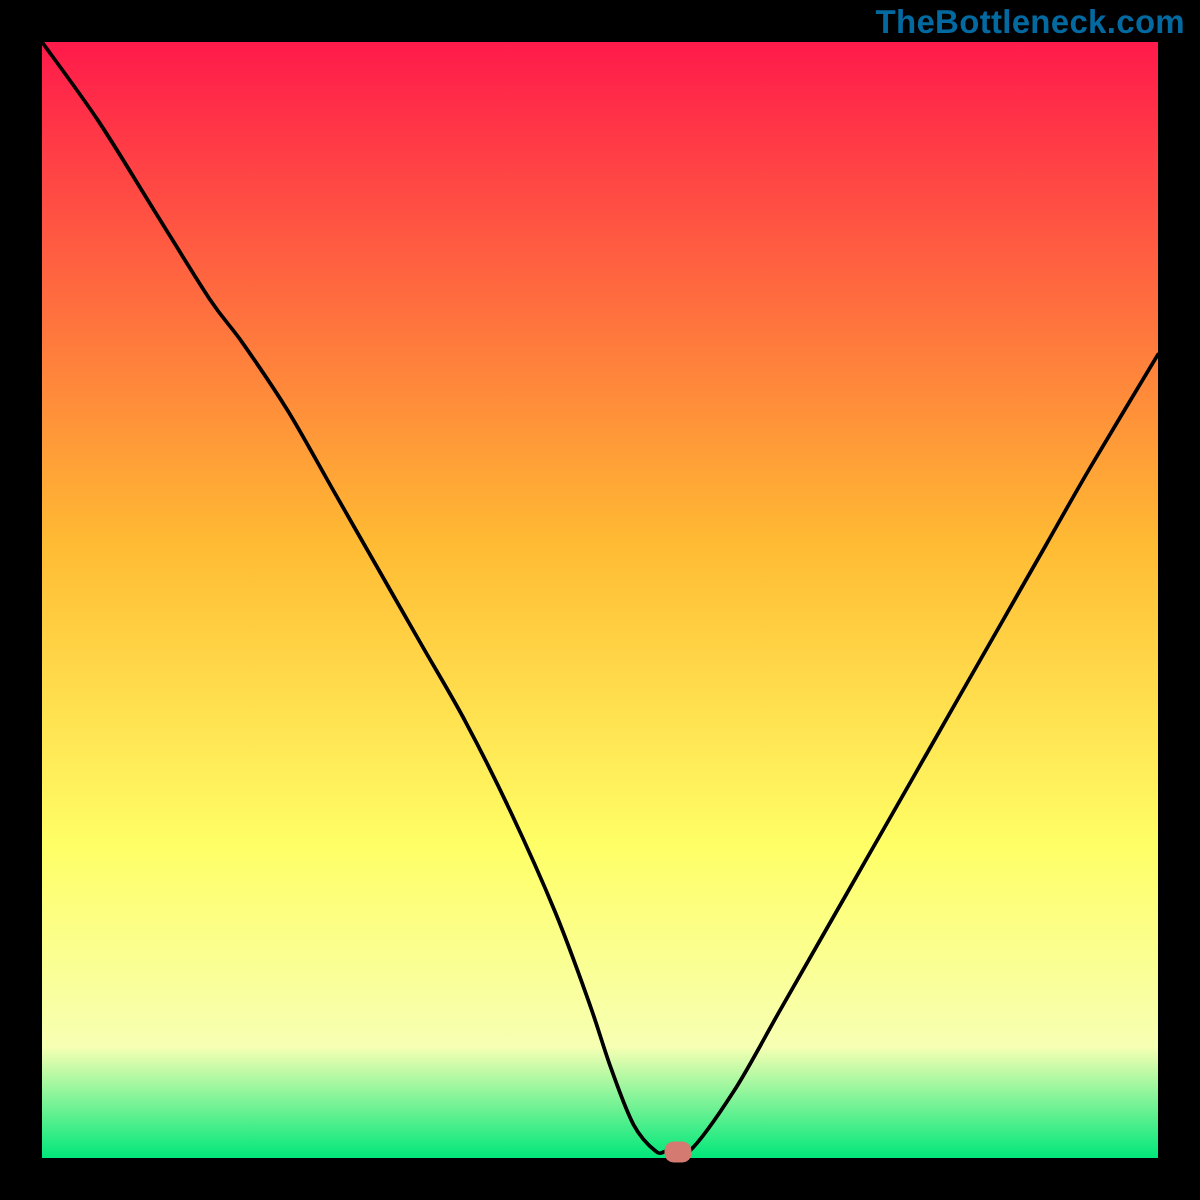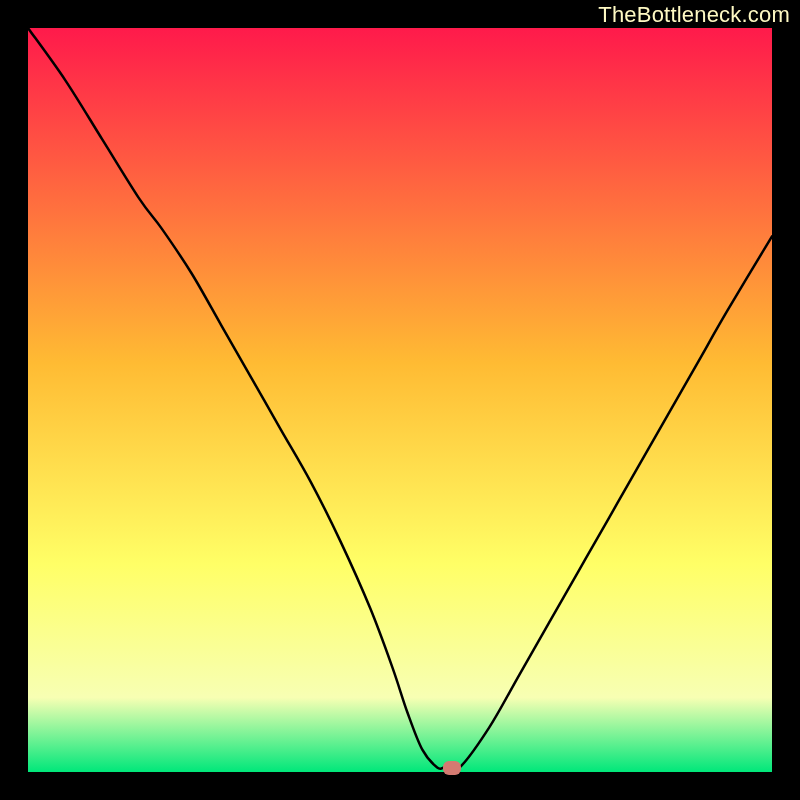--- a/index.html
+++ b/index.html
@@ -11,23 +11,23 @@
   .outer {
     width: 800px;
     height: 800px;
     position: relative;
     background: #000;
   }
   .watermark {
     position: absolute;
     top: 2px;
     right: 10px;
-    color: #fef9c3;
+    color: #0369a1;
     font-size: 22px;
-    font-weight: normal;
+    font-weight: bold;
     letter-spacing: 0.2px;
     z-index: 10;
   }
   .plot {
     position: absolute;
     left: 28px;
     top: 28px;
     width: 744px;
     height: 744px;
   }

